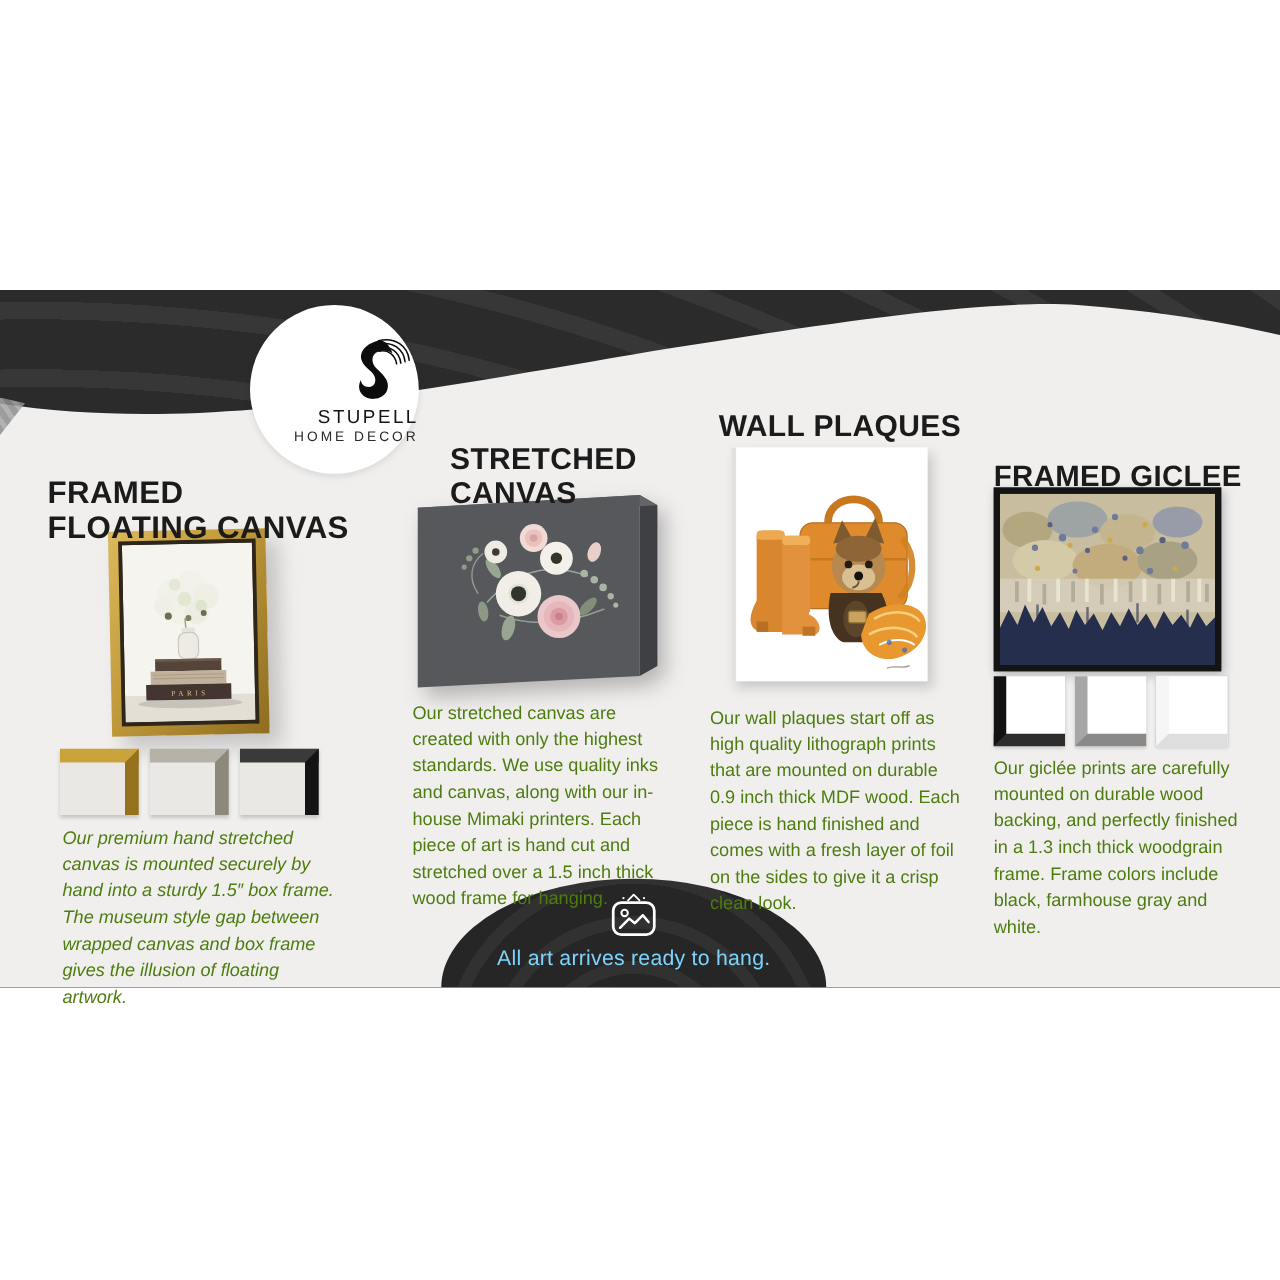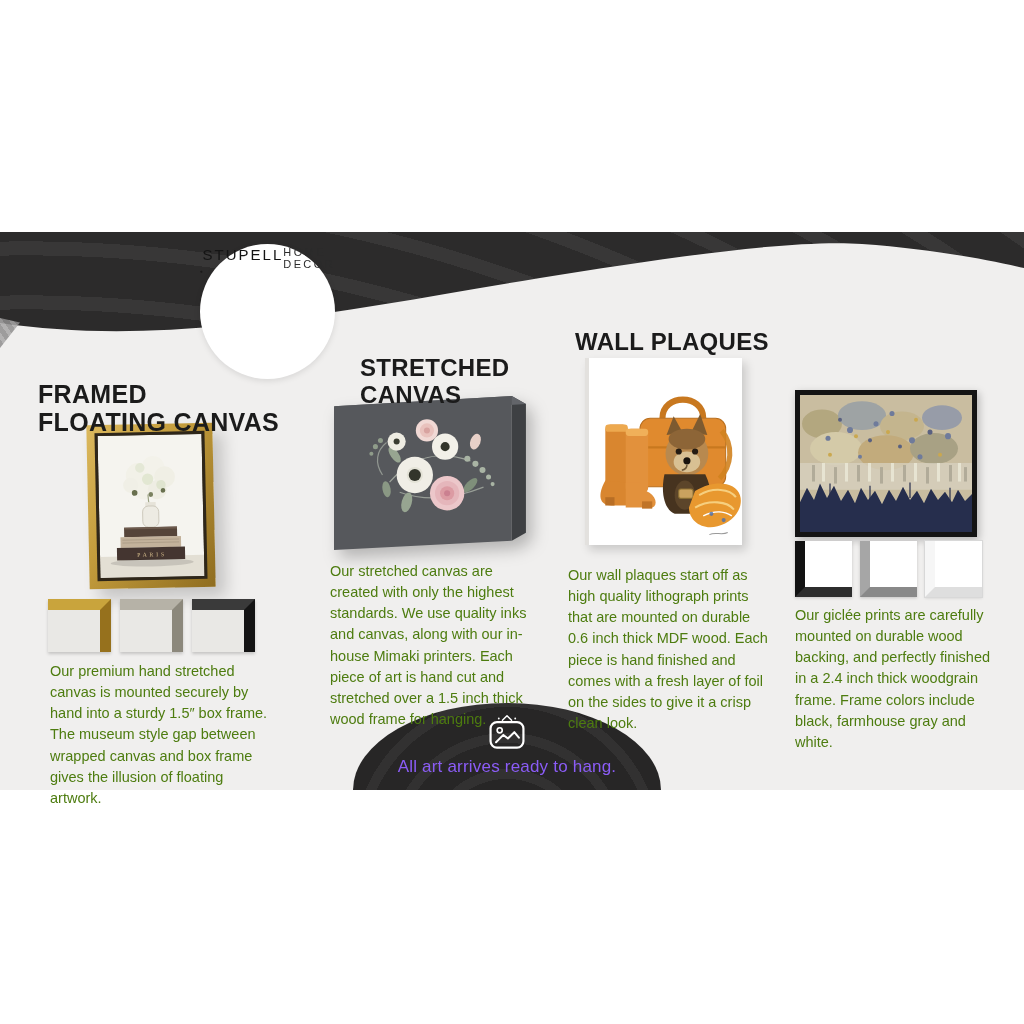--- a/index.html
+++ b/index.html
@@ -19,38 +19,38 @@
     clip-path: polygon(0 0, 100% 15%, 0 100%); opacity:.85; }
 
   
   .dome { position:absolute; left:353px; top:471px; width:308px; height:87px; z-index:3;
     background:#272626; border-radius:50% 50% 0 0 / 100% 100% 0 0; overflow:hidden;
     display:flex; flex-direction:column; align-items:center; padding-top:10px; }
   .dome::before { content:""; position:absolute; inset:0;
     background: repeating-radial-gradient(circle at 50% 170%,
       rgba(255,255,255,0.05) 0 10px, transparent 10px 36px); }
   .dome-icon { position:relative; }
-  .dome-text { position:relative; color:#8b5cf6; font-size:17px; margin-top:2px; letter-spacing:.2px; }
+  .dome-text { position:relative; color:#7dd3fc; font-size:17px; margin-top:2px; letter-spacing:.2px; }
 
   
   .logo { position:absolute; left:200px; top:244px; width:135px; height:135px; z-index:6;
     background:#fff; border-radius:50%; box-shadow:0 2px 6px rgba(0,0,0,.10);
-    display:flex; align-items:flex-start; justify-content:center; }
+    display:flex; flex-direction:column; align-items:flex-end; justify-content:center; }
   .brand-name { font-size:15px; letter-spacing:2px; color:#141414; margin-top:2px; }
   .brand-tagline { font-size:11px; letter-spacing:2.4px; color:#2b2b2b; margin-top:2px; }
 
   
   .hd { position:absolute; font-weight:700; color:#1b1b1b; letter-spacing:.3px;
         line-height:1.12; font-size:24px; z-index:5;margin-top:18px; }
   .hd1 { left:38px;  top:362px; font-size:25px; }
   .hd2 { left:360px; top:337px; }
   .hd3 { left:575px; top:311px; }
   .hd4 { left:795px; top:350px; font-size:23.5px; }
   .para { position:absolute; font-size:14.5px; line-height:1.46; color:#4d7c0f; z-index:5; }
-  .p1 { left:50px;  top:661px; width:218px; }
+  .p1 { left:50px;  top:661px; width:218px;font-style:italic; }
   .p2 { left:330px; top:561px; width:206px; }
   .p3 { left:568px; top:565px; width:200px; }
   .p4 { left:795px; top:605px; width:202px; }
 
   
   .float-frame { position:absolute; left:88px; top:424px; width:126px; height:164px; z-index:4;
     padding:8px; transform:rotate(-1.2deg);
     background:linear-gradient(125deg,#dcb95e 0%,#c39c3c 40%,#8f6d20 100%);
     box-shadow:10px 10px 16px rgba(0,0,0,.18); }
   .float-gap { width:100%; height:100%; background:#2e2619; padding:3px; }
@@ -124,20 +124,23 @@
   <h2 class="hd hd1">
     <span>FRAMED</span><br>
     <span>FLOATING CANVAS</span>
   </h2>
   <h2 class="hd hd2">
     <span>STRETCHED</span><br>
     <span>CANVAS</span>
   </h2>
   <h2 class="hd hd3">
     <span>WALL PLAQUES</span>
+  </h2>
+  <h2 class="hd hd4">
+    <span>FRAMED GICLEE</span>
   </h2>
 
   <div class="float-frame">
     <div class="float-gap">
       <svg viewBox="0 0 110 148" preserveAspectRatio="none">
         <rect width="110" height="148" fill="#f5f4ef"></rect>
         <rect y="126" width="110" height="22" fill="#cfc5b4" opacity=".45"></rect>
         <g>
           <circle cx="42" cy="42" r="13" fill="#f2f1e8"></circle>
             <circle cx="58" cy="34" r="12" fill="#f3f2ea"></circle>
@@ -319,16 +322,16 @@
   </div>
 
   <div class="swatches sw4">
     <div class="swatch bl blackf"></div>
     <div class="swatch bl grayf"></div>
     <div class="swatch bl whitef"></div>
   </div>
 
   <p class="para p1">Our premium hand stretched canvas is mounted securely by hand into a sturdy 1.5″ box frame. The museum style gap between wrapped canvas and box frame gives the illusion of floating artwork.</p>
   <p class="para p2">Our stretched canvas are created with only the highest standards. We use quality inks and canvas, along with our in-house Mimaki printers. Each piece of art is hand cut and stretched over a 1.5 inch thick wood frame for hanging.</p>
-  <p class="para p3">Our wall plaques start off as high quality lithograph prints that are mounted on durable 0.6 inch thick MDF wood. Each piece is hand finished and comes with a fresh layer of foil on the sides to give it a crisp clean look.</p>
-  <p class="para p4">Our giclée prints are carefully mounted on durable wood backing, and perfectly finished in a 2.4 inch thick woodgrain frame. Frame colors include black, farmhouse gray and white.</p>
+  <p class="para p3">Our wall plaques start off as high quality lithograph prints that are mounted on durable 0.9 inch thick MDF wood. Each piece is hand finished and comes with a fresh layer of foil on the sides to give it a crisp clean look.</p>
+  <p class="para p4">Our giclée prints are carefully mounted on durable wood backing, and perfectly finished in a 1.3 inch thick woodgrain frame. Frame colors include black, farmhouse gray and white.</p>
 
 </div>
 
 </body></html>

